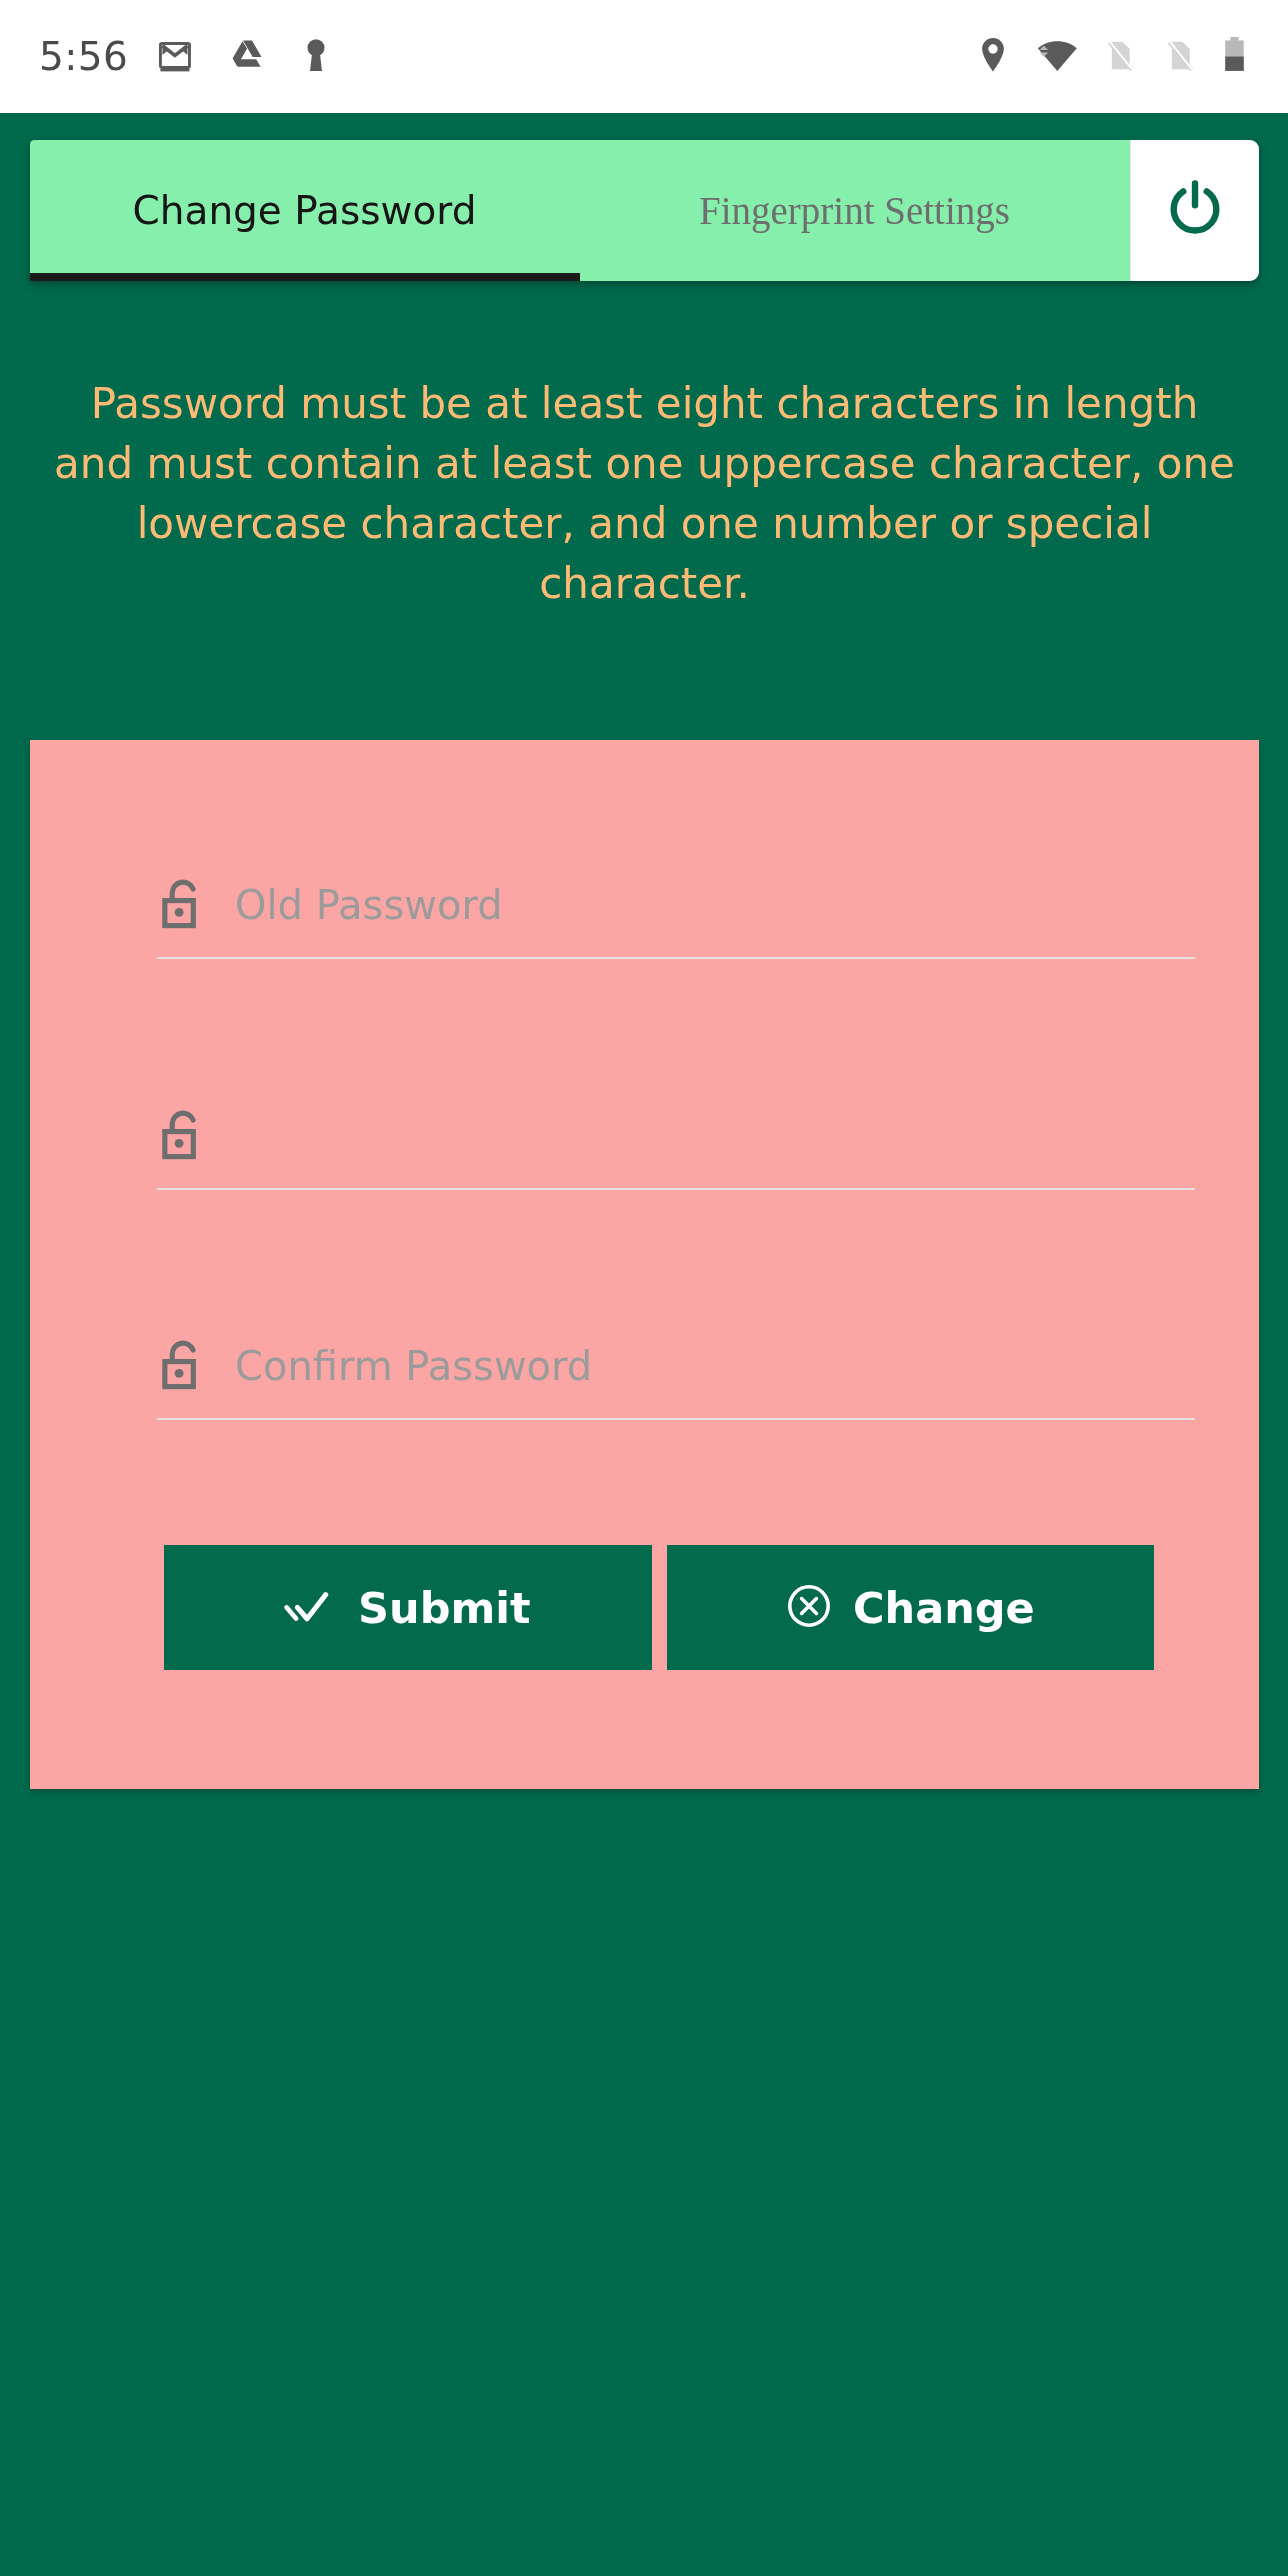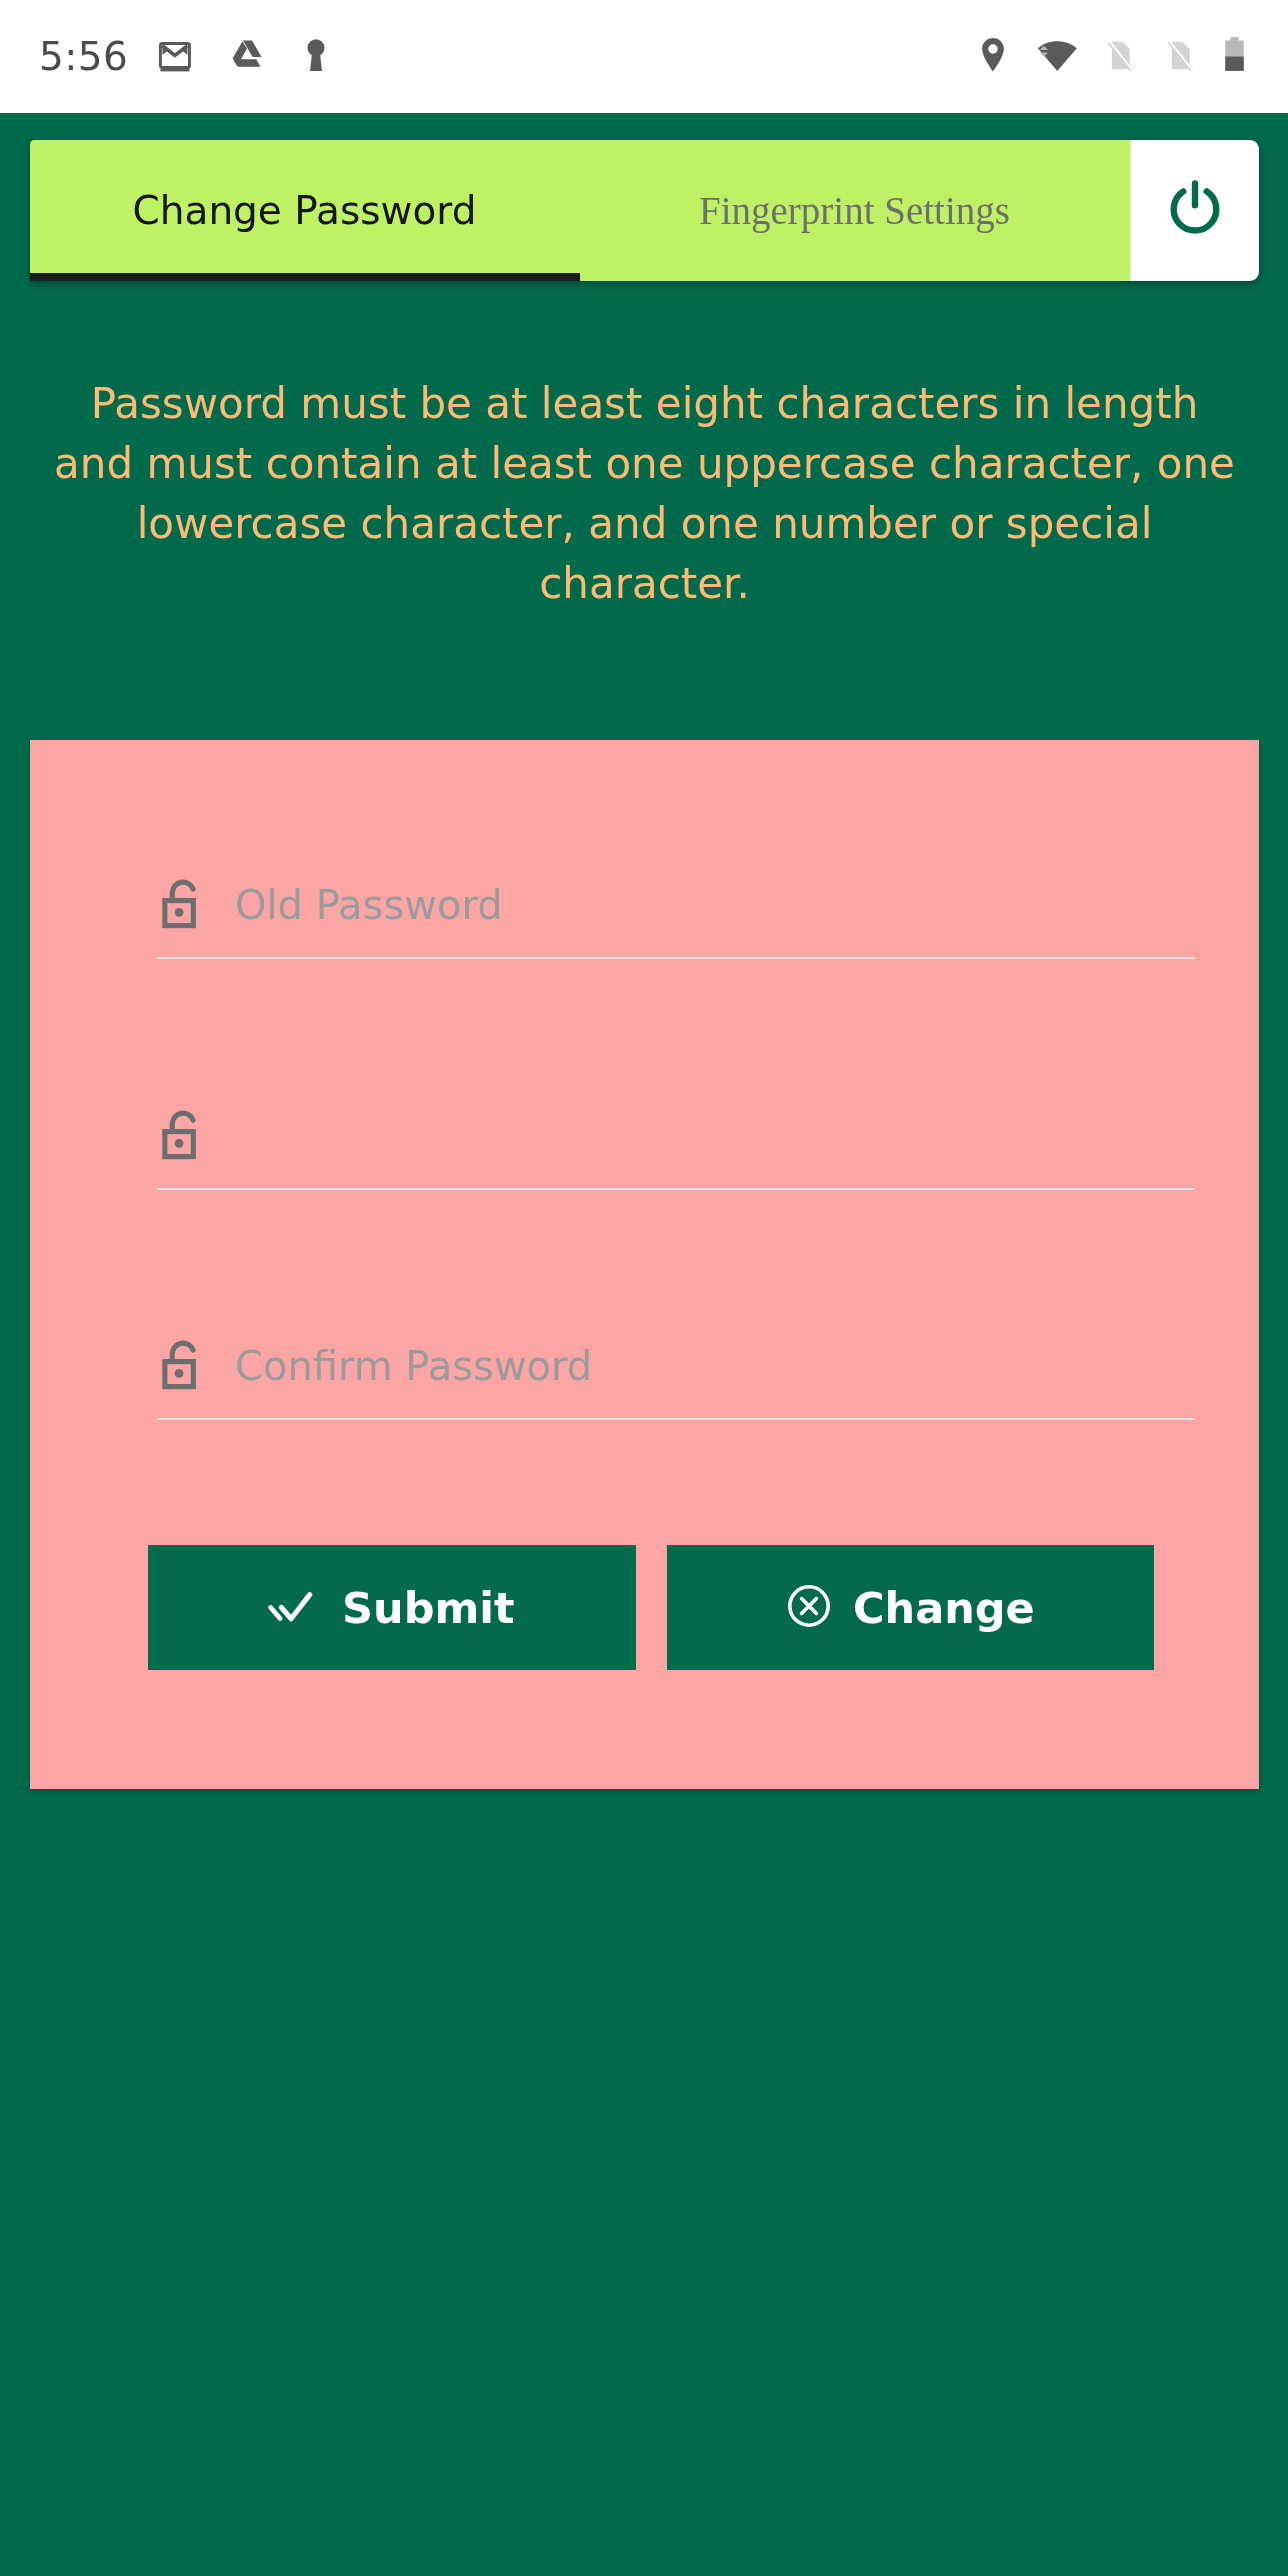--- a/index.html
+++ b/index.html
@@ -31,21 +31,21 @@
   .sb-ico { display:block; }
 
   
   #tab-bar {
     position:absolute; left:29.5px; top:140px;
     width:1229px; height:141px;
     display:flex;
     filter:drop-shadow(0 3.6px 4.5px rgba(0,0,0,0.35));
   }
   .tab {
-    background:#bef264;
+    background:#86efac;
     display:flex; align-items:center; justify-content:center;
     position:relative;
   }
   #tab-change-password {
     width:550px;
     border-top-left-radius:4.5px;
     border-bottom-left-radius:1.8px;
   }
   #tab-change-password::after {
     content:""; position:absolute;
@@ -112,21 +112,21 @@
   
   .action-btn {
     position:absolute;
     top:805px; height:125px;
     background:#046A4C;
     display:flex; align-items:center; justify-content:center;
     gap:19.7px;
     cursor:pointer;
     border:none;
   }
-  #submit-button { left:118px; width:488px;text-align:center; }
+  #submit-button { left:134px; width:488px;text-align:center; }
   #cancel-button { left:637px; width:487px; }
   .action-label {
     color:#FFFFFF; font-size:43px; font-weight:bold;
     font-family:"DejaVu Sans", sans-serif;
   }
 </style>
 </head>
 <body>
 
 <div id="status-bar">

